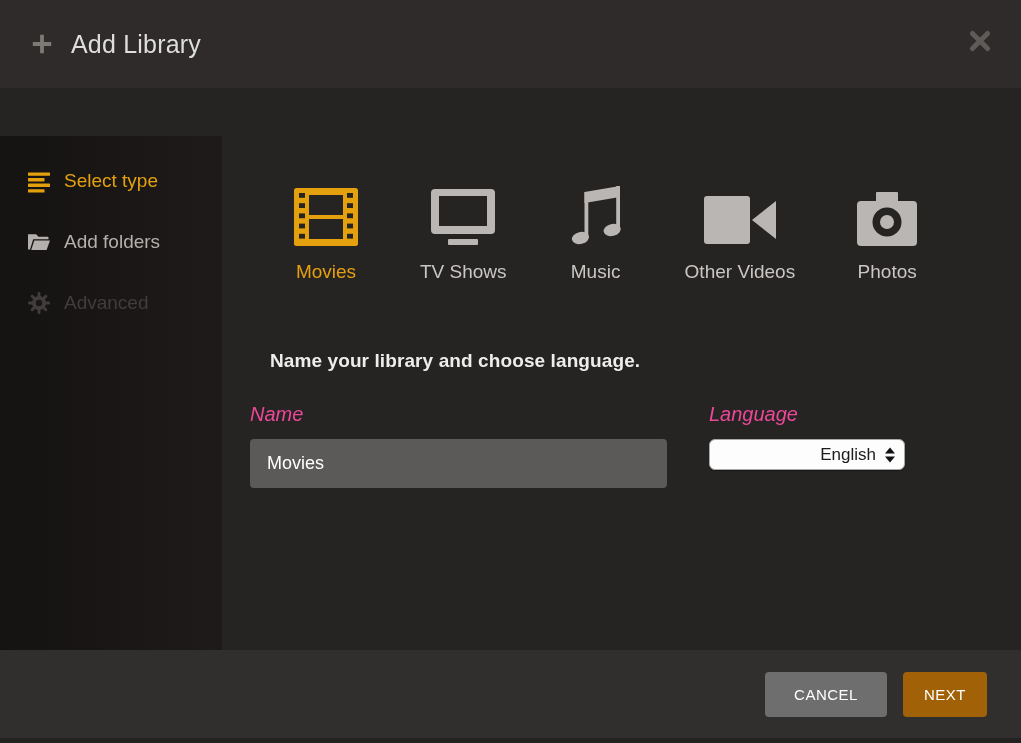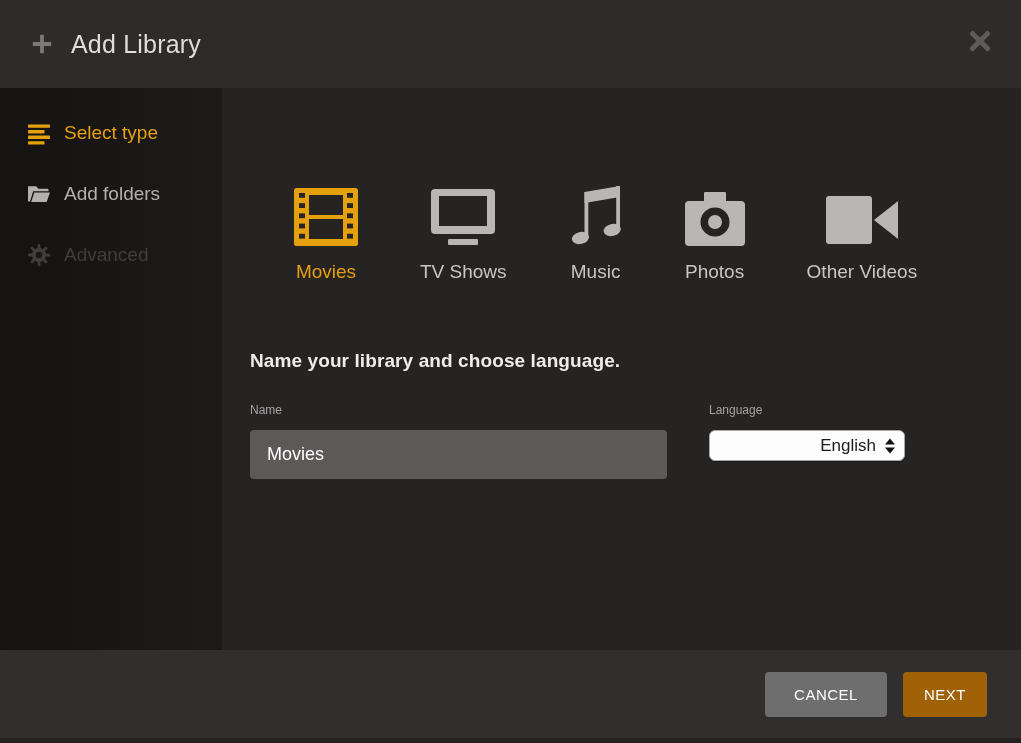--- a/index.html
+++ b/index.html
@@ -8,40 +8,40 @@
   .dialog { width:1021px; height:743px; display:flex; flex-direction:column; background:#262323; overflow:hidden; }
 
   
   .header { height:88px; flex:none; background:#2e2b2a; display:flex; align-items:center; padding:8px 30px; position:relative; }
   .plus-icon { width:24px; height:24px; color:#7d7975; flex:none; }
   .header-title { color:#dededd; font-size:25px; font-weight:400; margin-left:17px; letter-spacing:0.2px; }
   .close-btn { position:absolute; right:28px; top:28px; width:26px; height:26px; color:#5f5b58; cursor:pointer; }
 
   
   .body { flex:1; display:flex; min-height:0; }
-  .sidebar { width:222px; flex:none; background:linear-gradient(90deg,#151312 0%,#1d1a19 100%); padding-top:26px; }
+  .sidebar { width:222px; flex:none; background:linear-gradient(90deg,#151312 0%,#1d1a19 100%); padding-top:26px;margin-top:48px; }
   .side-item { display:flex; align-items:center; height:38px; margin-bottom:23px; padding-left:27px; font-size:19px; cursor:pointer; }
   .side-item .side-icon { width:24px; height:24px; margin-right:13px; flex:none; }
   .side-item.active { color:#e5a00d; }
   .side-item.normal { color:#b4b0ad; }
   .side-item.disabled { color:#413d3c; cursor:default; }
 
   .content { flex:1; padding:34px 30px 0 28px; }
   .section-heading { color:#efedeb; font-size:19px; font-weight:700; letter-spacing:0.1px; }
 
   .type-row { display:flex; gap:62px; margin-top:62px; margin-left:44px; }
   .type-item { display:flex; flex-direction:column; align-items:center; cursor:pointer; }
   .type-icon-box { height:62px; display:flex; align-items:flex-end; }
   .type-label { margin-top:15px; font-size:19px; color:#c9c6c3; }
   .type-item.selected .type-label { color:#e5a00d; }
 
-  .name-heading { margin-top:67px; }
+  .name-heading { margin-top:67px;margin-left:20px; }
 
   .form-row { display:flex; margin-top:31px; }
-  .field-label { font-size:12px; color:#a3a3a3; }
+  .field-label { font-size:20px; color:#ec4899;font-style:italic; }
   .name-group { width:417px; }
   .name-input { margin-top:13px; width:417px; height:49px; background:#5c5959; border:none; border-radius:4px; color:#ffffff; font-size:18px; font-family:"Liberation Sans", sans-serif; padding:0 17px; outline:none; }
   .lang-group { margin-left:42px; }
   .select-box { margin-top:13px; width:196px; height:31px; background:#fdfdfd; border:1px solid #a9a9a9; border-radius:6px; box-shadow:0 1px 1px rgba(0,0,0,0.35); display:flex; align-items:center; padding:0 28px 0 11px; position:relative; cursor:pointer;justify-content:flex-end; }
   .select-value { color:#1c1c1c; font-size:17px; }
   .select-arrows { position:absolute; right:9px; top:50%; transform:translateY(-50%); display:flex; flex-direction:column; align-items:center; gap:3px; }
   .arrow-up { width:0; height:0; border-left:5px solid transparent; border-right:5px solid transparent; border-bottom:6px solid #111; }
   .arrow-down { width:0; height:0; border-left:5px solid transparent; border-right:5px solid transparent; border-top:6px solid #111; }
 
   
@@ -154,38 +154,38 @@
                 <ellipse cx="11.5" cy="52" rx="8.7" ry="6" transform="rotate(-14 11.5 52)"></ellipse>
                 <ellipse cx="43.2" cy="44" rx="8.7" ry="6" transform="rotate(-14 43.2 44)"></ellipse>
               </g>
             </svg>
           </div>
           <div class="type-label">Music</div>
         </div>
 
         <div class="type-item">
           <div class="type-icon-box">
+            <svg width="74" height="52" viewBox="0 0 74 52">
+              <rect x="1" y="2" width="46" height="48" rx="3" fill="#b9b6b3"></rect>
+              <polygon points="49,26 73,7 73,45" fill="#b9b6b3"></polygon>
+            </svg>
+          </div>
+          <div class="type-label">Other Videos</div>
+        </div>
+
+        <div class="type-item">
+          <div class="type-icon-box">
             <svg width="60" height="54" viewBox="0 0 60 54">
               <rect x="0" y="9" width="60" height="45" rx="4" fill="#b9b6b3"></rect>
               <rect x="19" y="0" width="22" height="14" rx="1" fill="#b9b6b3"></rect>
               <circle cx="30" cy="30" r="14.5" fill="#262323"></circle>
               <circle cx="30" cy="30" r="7" fill="#b9b6b3"></circle>
             </svg>
           </div>
           <div class="type-label">Photos</div>
-        </div>
-
-        <div class="type-item">
-          <div class="type-icon-box">
-            <svg width="74" height="52" viewBox="0 0 74 52">
-              <rect x="1" y="2" width="46" height="48" rx="3" fill="#b9b6b3"></rect>
-              <polygon points="49,26 73,7 73,45" fill="#b9b6b3"></polygon>
-            </svg>
-          </div>
-          <div class="type-label">Other Videos</div>
         </div>
 
       </div>
 
       <div class="section-heading name-heading">Name your library and choose language.</div>
 
       <div class="form-row">
         <div class="name-group">
           <div class="field-label">Name</div>
           <input class="name-input" type="text" value="Movies" style="">

